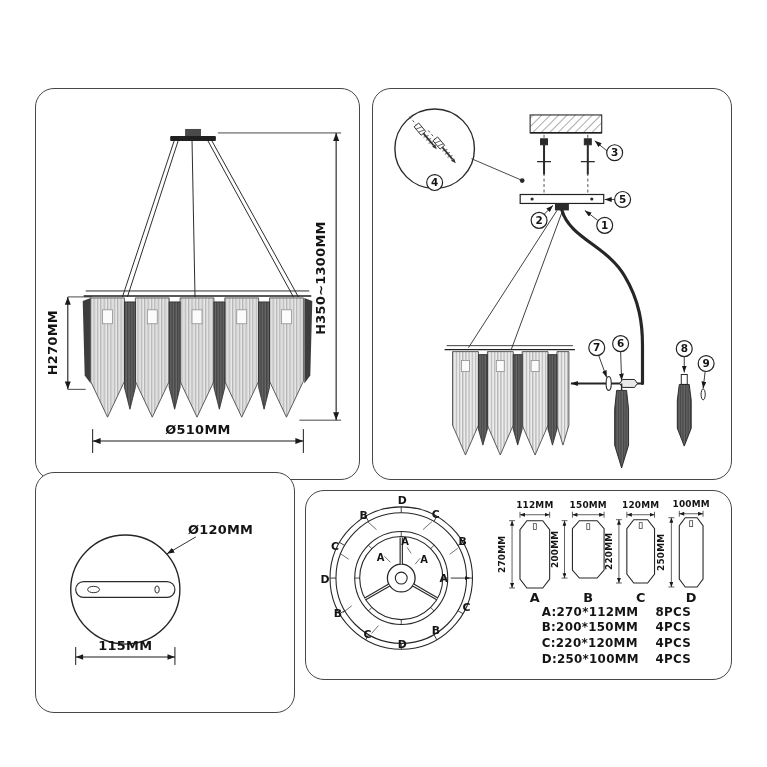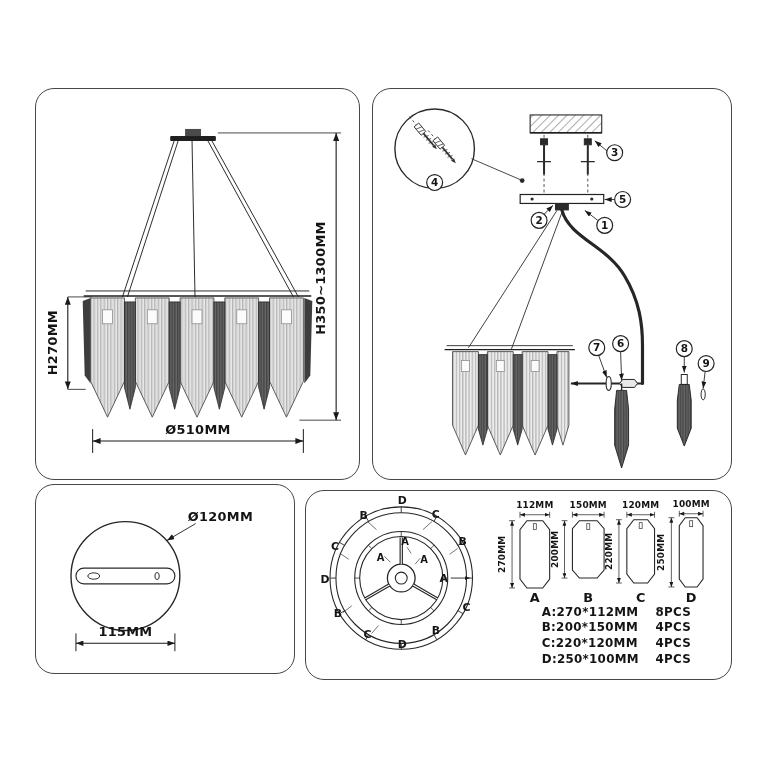--- a/index.html
+++ b/index.html
@@ -226,21 +226,21 @@
         <circle cx="225" cy="260" r="8" fill="#fff" stroke="#222" stroke-width="1.2"></circle>
         <text class="co" x="225" y="263.5">7</text>
         <circle cx="313" cy="261" r="8" fill="#fff" stroke="#222" stroke-width="1.2"></circle>
         <text class="co" x="313" y="264.5">8</text>
         <circle cx="335" cy="276" r="8" fill="#fff" stroke="#222" stroke-width="1.2"></circle>
         <text class="co" x="335" y="279.5">9</text>
       </g>
     </svg>
   </div>
 
-  <div class="panel" style="left:35px;top:484px;width:260px;height:190px">
+  <div class="panel" style="left:35px;top:472px;width:260px;height:241px">
     <svg viewBox="0 0 260 190">
       <defs>
         <marker id="a3e" markerWidth="9" markerHeight="7" refX="7.5" refY="2.8" orient="auto" markerUnits="userSpaceOnUse">
             <path d="M0,0L7.5,2.8L0,5.6Z" fill="#1a1a1a"></path>
           </marker>
         <marker id="a3s" markerWidth="9" markerHeight="7" refX="0" refY="2.8" orient="auto" markerUnits="userSpaceOnUse">
             <path d="M7.5,0L0,2.8L7.5,5.6Z" fill="#1a1a1a"></path>
           </marker>
       </defs>
       <g>

